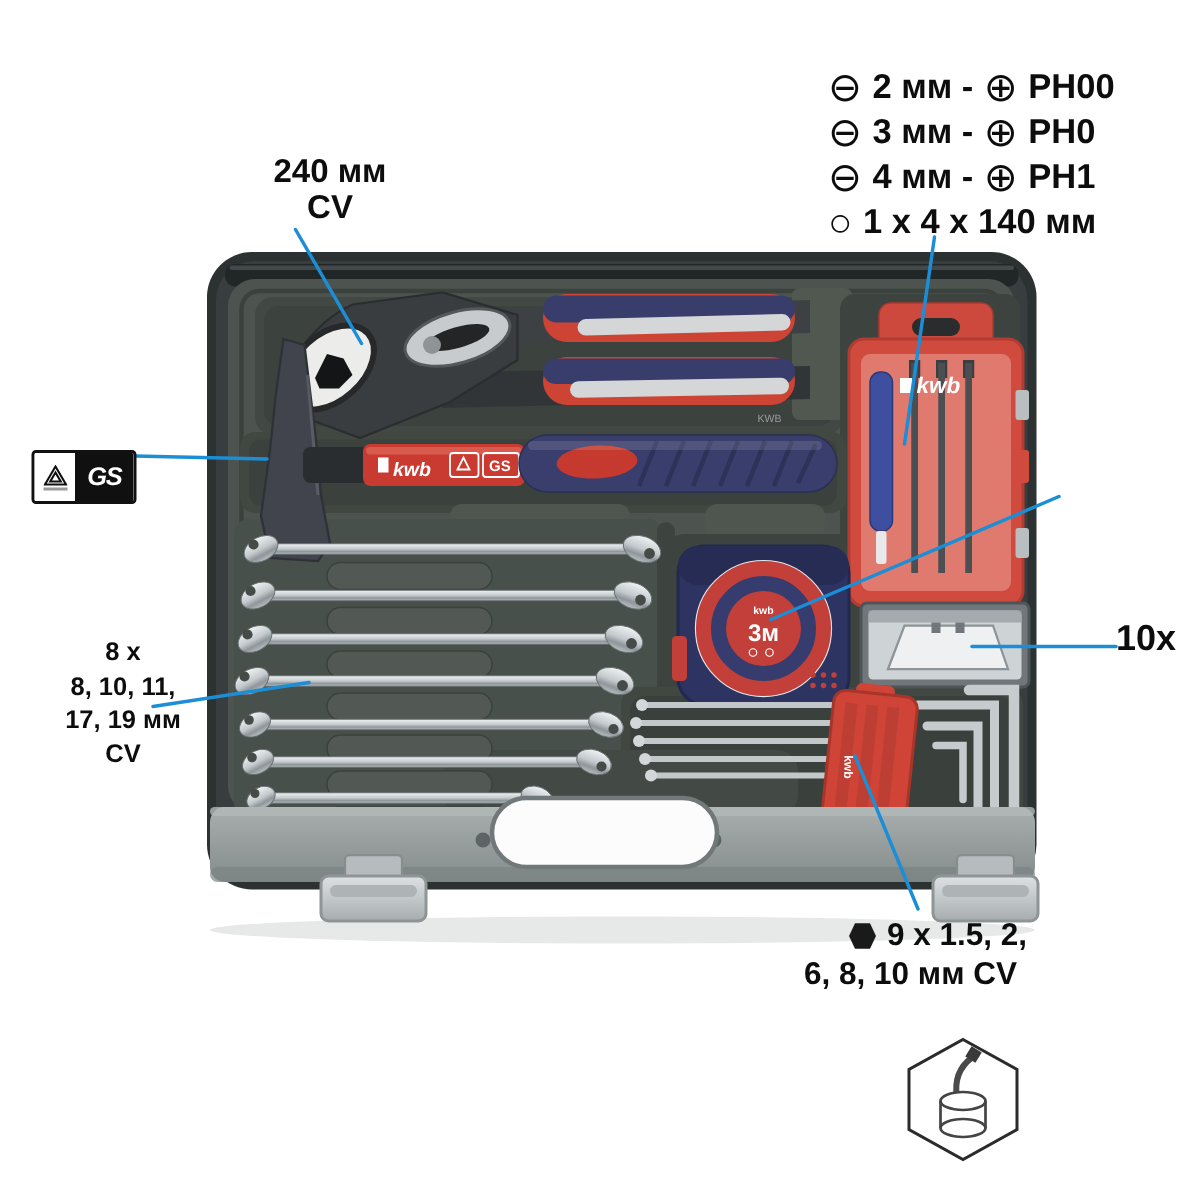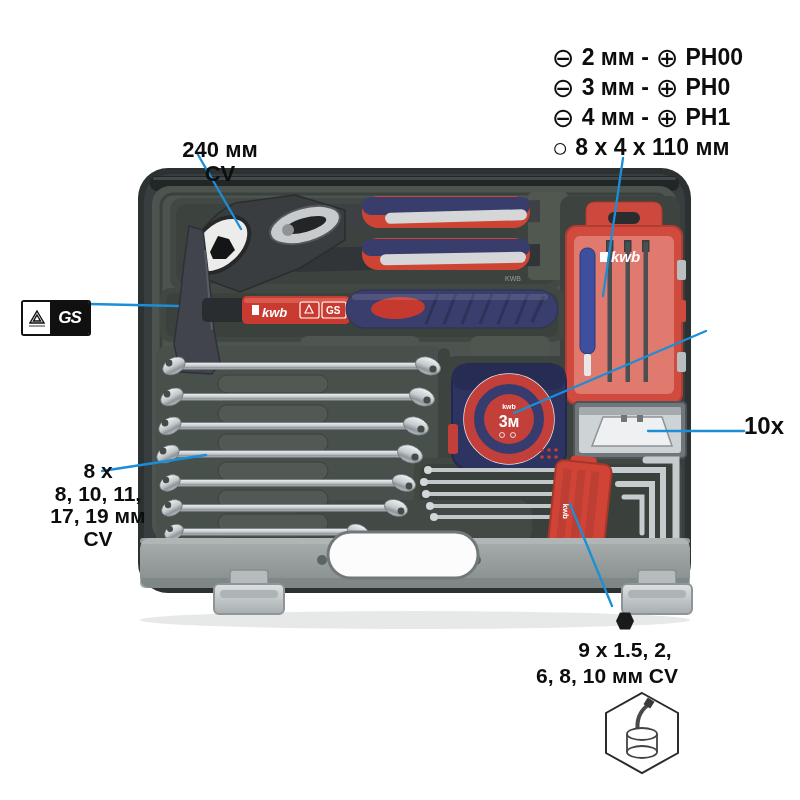--- a/index.html
+++ b/index.html
@@ -1,43 +1,43 @@
 <!DOCTYPE html>
 <html><head>
 <meta charset="utf-8">
 <style>
   html,body{margin:0;padding:0;background:#ffffff;}
   .stage{position:relative;width:800px;height:800px;background:#ffffff;overflow:hidden;
          font-family:"Liberation Sans","DejaVu Sans",sans-serif;}
   .scene{position:absolute;left:0;top:0;}
   .label{position:absolute;font-weight:bold;color:#0d0d0d;}
-  .center{text-align:center;margin-top:36px;}
+  .center{text-align:center;}
   
   .bits-list{left:552px;top:42px;font-size:23px;line-height:30px;}
   .bits-row{display:flex;align-items:center;gap:7px;height:30px;}
   .sym{font-weight:normal;font-size:27px;line-height:1;position:relative;top:1px;}
   
   .pliers-label{left:150px;top:102px;width:140px;font-size:22px;line-height:24px;}
   
   .hammer-label{left:18px;top:268px;width:104px;font-size:23px;}
   .gs-badge{position:absolute;left:21px;top:300px;width:66px;height:32px;display:flex;
             border:2px solid #111;border-radius:3px;overflow:hidden;background:#fff;}
   .gs-left{width:27px;background:#fff;display:flex;flex-direction:column;align-items:center;justify-content:center;}
   .gs-right{flex:1;background:#101010;color:#fff;display:flex;align-items:center;justify-content:center;
             font-weight:bold;font-style:italic;font-size:17px;letter-spacing:-1px;}
   .micro-bar{width:16px;height:2px;background:#9a9a9a;margin-top:1px;}
   
-  .wrench-label{left:16px;top:424px;width:164px;font-size:21px;line-height:22.5px;}
+  .wrench-label{left:0;top:424px;width:164px;font-size:17px;line-height:22.5px;}
   
   .tape-label{left:642px;top:300px;font-size:21px;white-space:nowrap;}
   
   .blades-label{left:744px;top:412px;font-size:24px;}
   
   .hex-label{left:536px;top:611px;width:178px;font-size:21px;line-height:26px;}
-  .hex-line1{display:flex;align-items:center;justify-content:center;gap:6px;flex-direction:column;}
+  .hex-line1{display:flex;align-items:center;justify-content:center;gap:6px;}
   .hex-bullet{flex:0 0 auto;display:block;}
   .hex-tool-icon{position:absolute;left:600px;top:690px;}
 </style>
 </head>
 <body>
 
 <div class="stage">
 
   <svg class="scene" width="800" height="800" viewBox="0 0 800 800">
     <defs>
@@ -334,21 +334,21 @@
       <span>PH0</span>
     </div>
     <div class="bits-row">
       <span class="sym">⊖</span>
       <span>4 мм -</span>
       <span class="sym">⊕</span>
       <span>PH1</span>
     </div>
     <div class="bits-row">
       <span class="sym">○</span>
-      <span>8 x 4 x 110 мм</span>
+      <span>1 x 4 x 140 мм</span>
     </div>
   </div>
 
   <div class="label pliers-label center">
     <div>240 мм</div>
     <div>CV</div>
   </div>
 
   <div class="gs-badge">
     <div class="gs-left">

